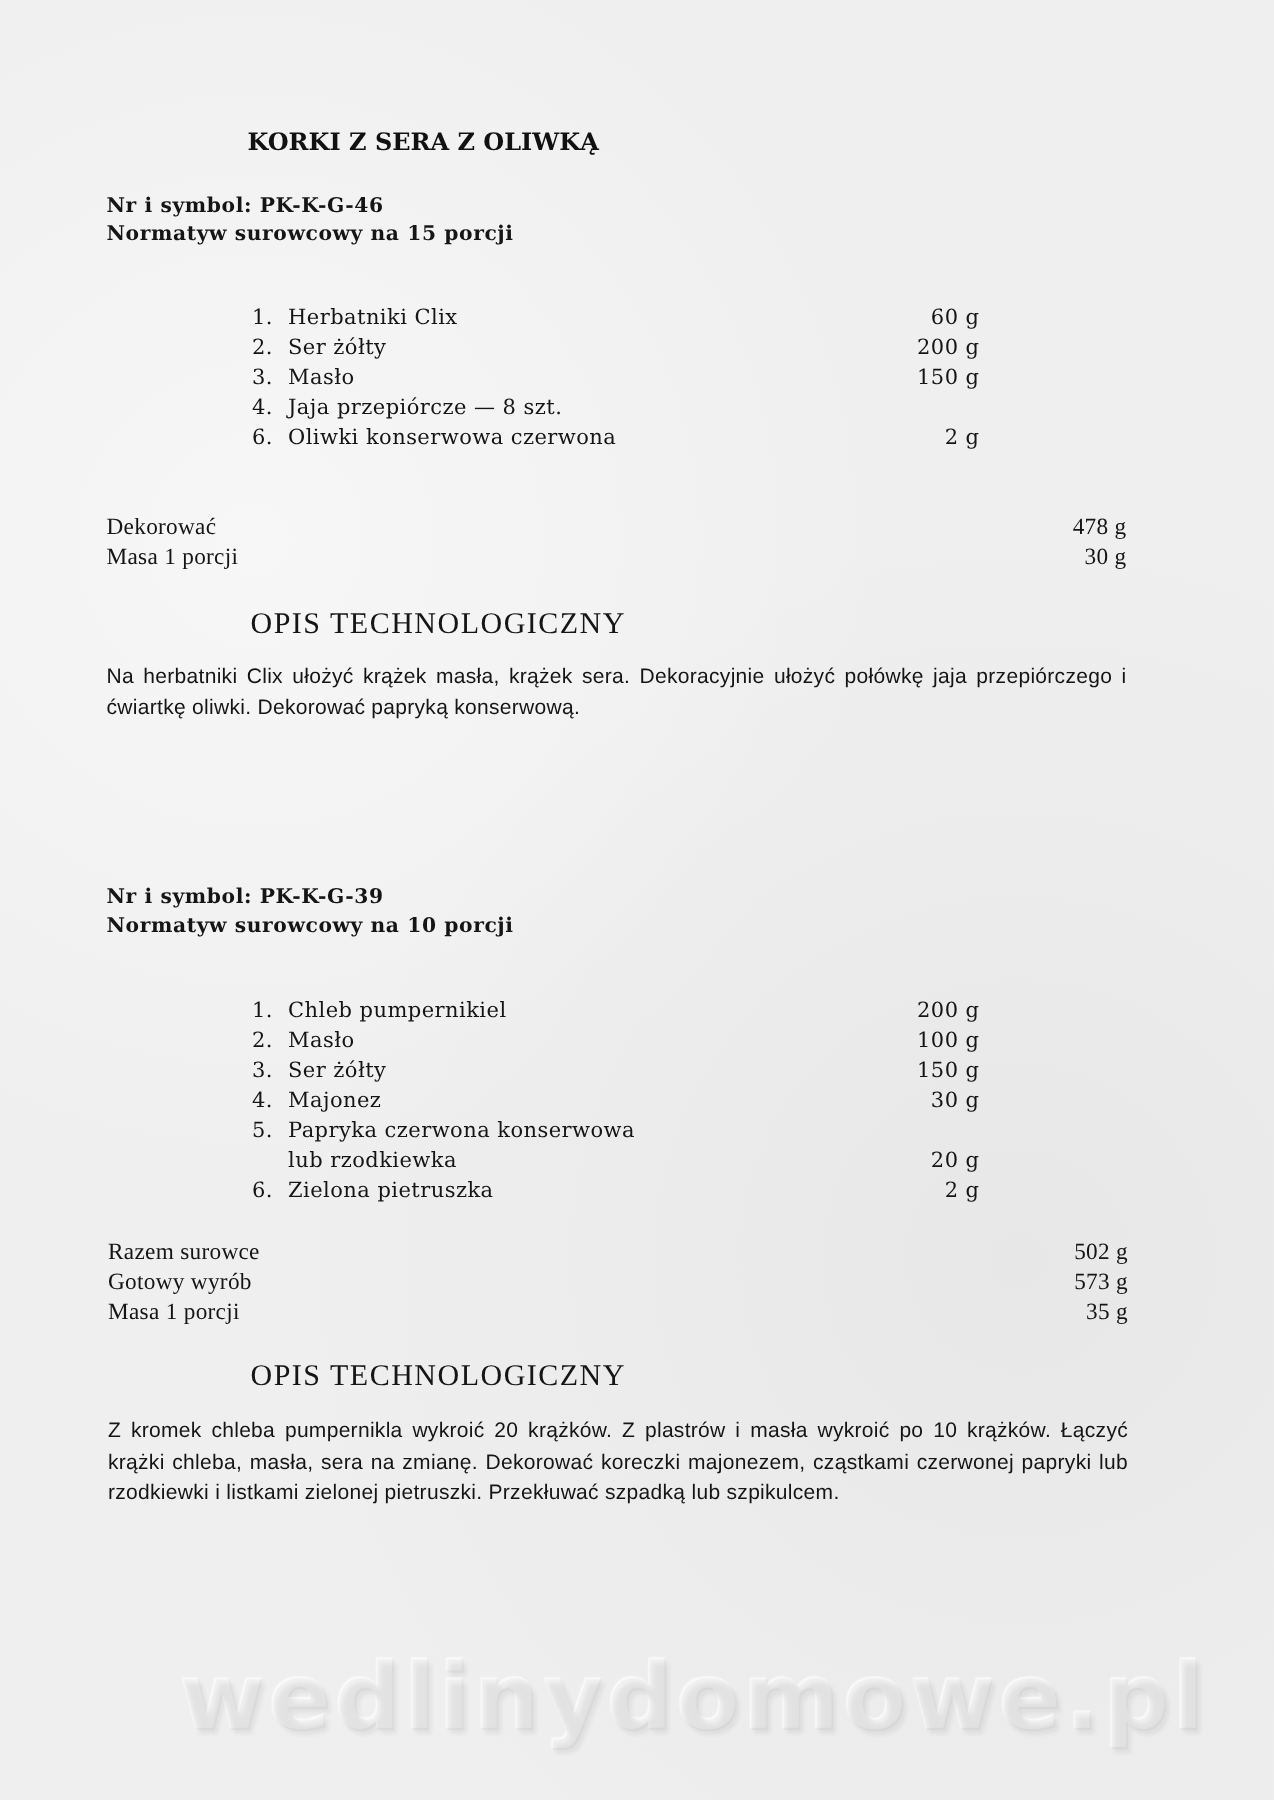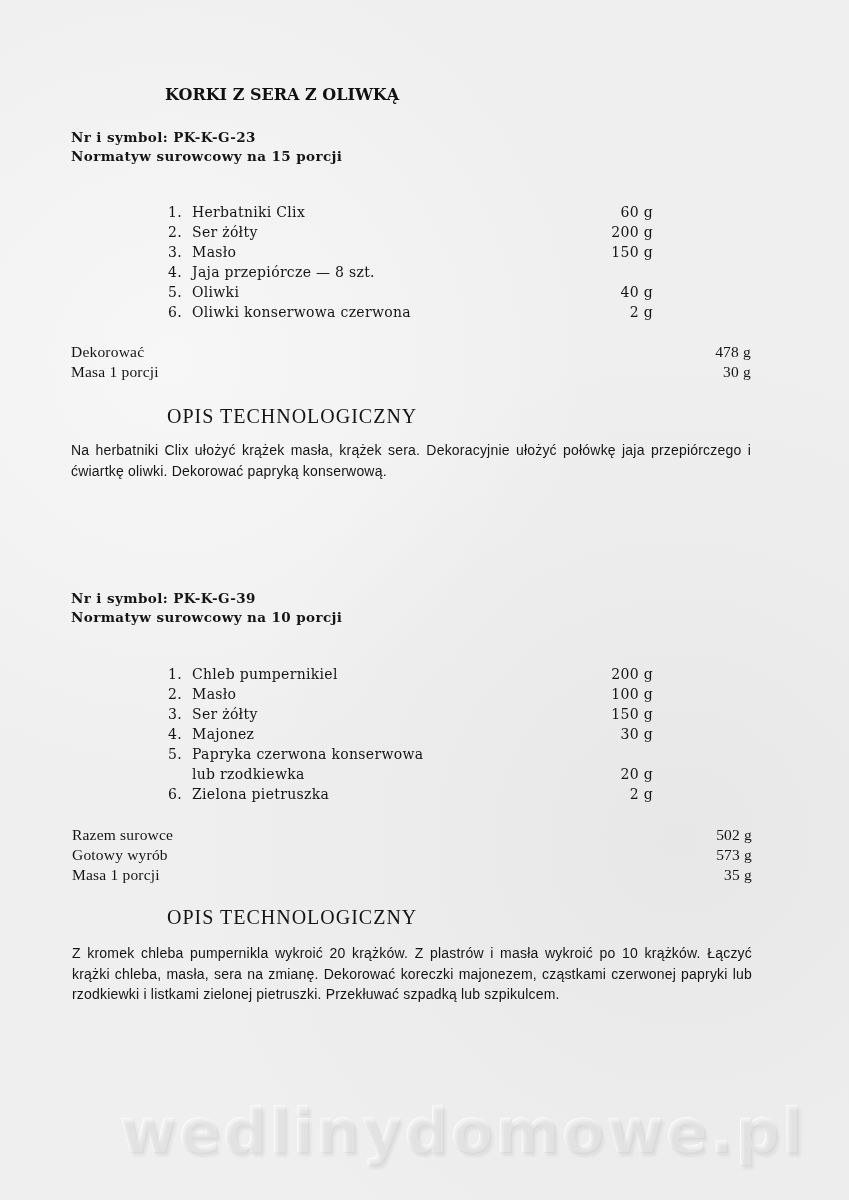--- a/index.html
+++ b/index.html
@@ -34,29 +34,28 @@
     color: rgba(0,0,0,0.035); letter-spacing: 2px;
     text-shadow: 2px 3px 3px rgba(0,0,0,0.06), -1px -1px 1px rgba(255,255,255,0.7);
   }
 </style>
 </head>
 <body>
 
 <div class="page">
 
   <div class="abs title" style="left:165px; top:85px;">KORKI Z SERA Z OLIWKĄ</div>
-  <div class="abs meta" style="left:71px; top:129px;">Nr i symbol: PK-K-G-23</div>
+  <div class="abs meta" style="left:71px; top:129px;">Nr i symbol: PK-K-G-46</div>
   <div class="abs meta" style="left:71px; top:148px;text-align:right;">Normatyw surowcowy na 15 porcji</div>
 
   <div class="abs" style="left:168px; top:202px; width:490px;">
     <div class="ing" style="position:relative;"><span class="num">1.</span><span>Herbatniki Clix</span><span class="amt" style="right:5px;">60 g</span></div>
     <div class="ing" style="position:relative;"><span class="num">2.</span><span>Ser żółty</span><span class="amt" style="right:5px;">200 g</span></div>
     <div class="ing" style="position:relative;"><span class="num">3.</span><span>Masło</span><span class="amt" style="right:5px;">150 g</span></div>
     <div class="ing" style="position:relative;"><span class="num">4.</span><span>Jaja przepiórcze — 8 szt.</span><span class="amt" style="right:5px;"></span></div>
-    <div class="ing" style="position:relative;"><span class="num">5.</span><span>Oliwki</span><span class="amt" style="right:5px;">40 g</span></div>
     <div class="ing" style="position:relative;"><span class="num">6.</span><span>Oliwki konserwowa czerwona</span><span class="amt" style="right:5px;">2 g</span></div>
   </div>
 
   <div class="abs" style="left:71px; top:342px; width:680px;">
     <div class="sum" style="position:relative;"><span>Dekorować</span><span class="amt" style="right:0;">478 g</span></div>
     <div class="sum" style="position:relative;"><span>Masa 1 porcji</span><span class="amt" style="right:0;">30 g</span></div>
   </div>
 
   <div class="abs opis" style="left:167px; top:405px;">OPIS TECHNOLOGICZNY</div>
   <div class="abs desc" style="left:71px; top:440px;">Na herbatniki Clix ułożyć krążek masła, krążek sera. Dekoracyjnie ułożyć połówkę jaja przepiórczego i ćwiartkę oliwki. Dekorować papryką konserwową.</div>

